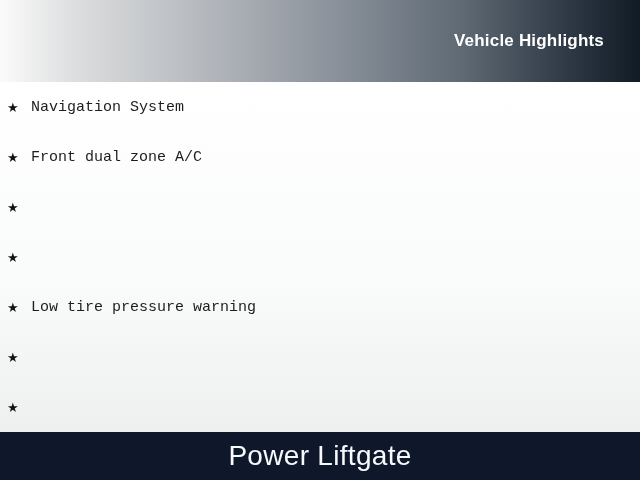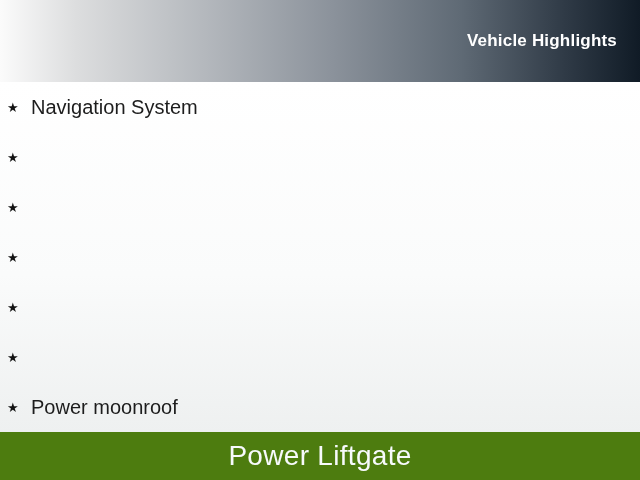--- a/index.html
+++ b/index.html
@@ -18,21 +18,21 @@
     height: 480px;
     display: flex;
     flex-direction: column;
   }
   .header {
     height: 82px;
     flex: 0 0 82px;
     display: flex;
     align-items: center;
     justify-content: flex-end;
-    padding-right: 23px;
+    padding-right: 36px;
     box-sizing: border-box;
     background: linear-gradient(90deg,
       #fbfbfb 0%,
       #dcddde 12%,
       #b4b8bd 32%,
       #8b929b 52%,
       #5f6a75 72%,
       #303b47 88%,
       #101b26 100%);
   }
@@ -59,27 +59,28 @@
   .star {
     font-size: 13px;
     color: #111111;
     width: 15px;
     flex: 0 0 15px;
     text-align: left;
     margin-right: 9px;
     line-height: 1;
   }
   .feature-label {
-    font-size: 20px;
+    font-size: 15px;
     color: #1d1d1d;
+    font-family: Liberation Mono, monospace;
   }
   .footer {
     height: 48px;
     flex: 0 0 48px;
-    background: #4d7c0f;
+    background: #0f172a;
     display: flex;
     align-items: center;
     justify-content: center;
   }
   .footer-title {
     color: #f7fafc;
     font-size: 28px;
     font-weight: 400;
     letter-spacing: 0.3px;
   }
@@ -95,41 +96,42 @@
 
   <div class="feature-list">
 
       <div class="feature-row">
         <span class="star">★</span>
         <span class="feature-label">Navigation System</span>
       </div>
 
       <div class="feature-row">
         <span class="star">★</span>
+        <span class="feature-label">Front dual zone A/C</span>
       </div>
 
       <div class="feature-row">
         <span class="star">★</span>
       </div>
 
       <div class="feature-row">
         <span class="star">★</span>
       </div>
 
       <div class="feature-row">
         <span class="star">★</span>
+        <span class="feature-label">Low tire pressure warning</span>
       </div>
 
       <div class="feature-row">
         <span class="star">★</span>
       </div>
 
       <div class="feature-row">
         <span class="star">★</span>
-        <span class="feature-label">Power moonroof</span>
       </div>
     </div>
 
   <div class="footer">
     <span class="footer-title">Power Liftgate</span>
   </div>
 
 </div>
 
 </body></html>

